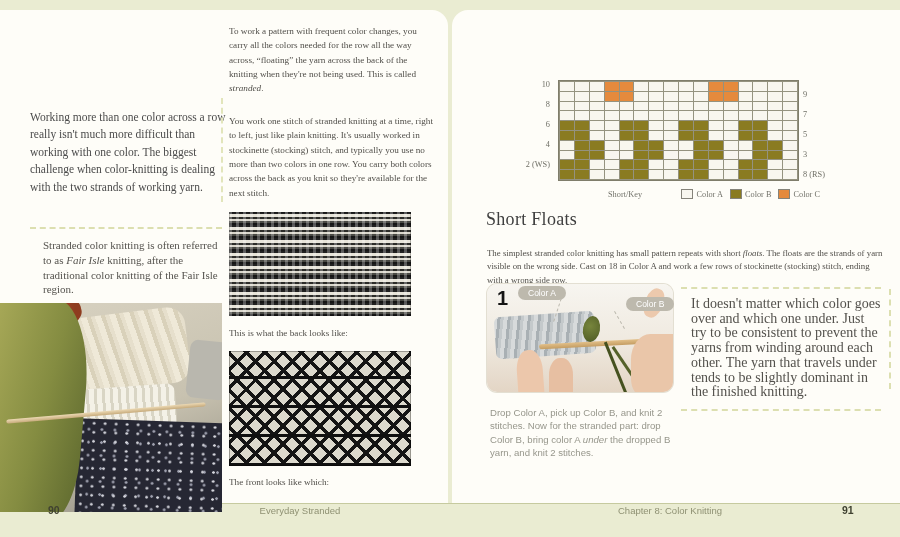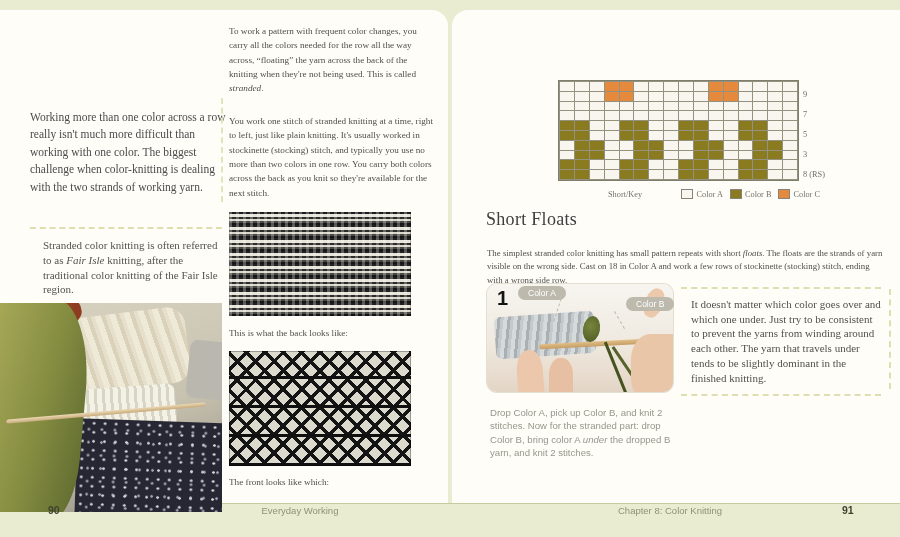--- a/index.html
+++ b/index.html
@@ -110,21 +110,21 @@
             font-weight:bold;font-size:20px;color:#141414;z-index:4;}
   .tab{position:absolute;z-index:4;font-family:"Liberation Sans","DejaVu Sans",sans-serif;
        font-size:8.5px;color:#ffffff;background:#bdb9ad;border-radius:9px;padding:2px 10px;}
   .tab-a{left:518px;top:286px;}
   .tab-b{left:626px;top:297px;}
   .step-caption{position:absolute;left:490px;top:396px;width:188px;
                 font-family:"Liberation Sans","DejaVu Sans",sans-serif;
                 font-size:9.6px;line-height:13.6px;color:#97978c;}
   .tip-box{position:absolute;left:681px;top:287px;width:200px;border-top:2px dashed #dcdfb0;
            border-bottom:2px dashed #dcdfb0;padding:8px 0 9px 10px;box-sizing:border-box;
-           font-size:11px;line-height:14.7px;color:#53514c;}
+           font-size:14px;line-height:14.7px;color:#53514c;}
   .edge-dashes{position:absolute;left:889px;top:289px;height:100px;width:0;border-left:2px dashed #dcdfb0;}
 
   
   .footer{position:absolute;font-family:"Liberation Sans","DejaVu Sans",sans-serif;z-index:6;}
   .pnum{top:504px;font-size:10.5px;font-weight:bold;color:#3f4130;}
   .p90{left:48px;} .p91{left:842px;}
   .fcenter{top:505px;font-size:9.5px;color:#8f9173;text-align:center;}
   .fbook{left:130px;width:340px;} .fchapter{left:500px;width:340px;}
   i{font-style:italic;}
 </style>
@@ -154,20 +154,32 @@
 
   <p class="midcol" style="left:229px;top:105px;">You work one stitch of stranded knitting at a time, right to left, just like plain knitting. It's usually worked in stockinette (stocking) stitch, and typically you use no more than two colors in one row. You carry both colors across the back as you knit so they're available for the next stitch.</p>
   <p class="midcol" style="left:229px;top:15px;"><span>To work a pattern with frequent color changes, you carry all the colors needed for the row all the way across, “floating” the yarn across the back of the knitting when they're not being used. This is called </span><i>stranded</i><span>.</span></p>
 
   <div class="swatch swatch-back"></div>
   <p class="cap" style="top:319px;">This is what the back looks like:</p>
   <div class="swatch swatch-front"></div>
   <p class="cap" style="top:468px;">The front looks like which:</p>
 
 
+  <div class="chart-lbls lbl-left">
+      <div class="chart-lbl">10</div>
+      <div class="chart-lbl"></div>
+      <div class="chart-lbl">8</div>
+      <div class="chart-lbl"></div>
+      <div class="chart-lbl">6</div>
+      <div class="chart-lbl"></div>
+      <div class="chart-lbl">4</div>
+      <div class="chart-lbl"></div>
+      <div class="chart-lbl">2 (WS)</div>
+      <div class="chart-lbl"></div>
+    </div>
   <div class="chart-grid">
       <div class="chart-cell" style="background: rgb(248, 246, 239);"></div>
       <div class="chart-cell" style="background: rgb(248, 246, 239);"></div>
       <div class="chart-cell" style="background: rgb(248, 246, 239);"></div>
       <div class="chart-cell" style="background: rgb(229, 138, 61);"></div>
       <div class="chart-cell" style="background: rgb(229, 138, 61);"></div>
       <div class="chart-cell" style="background: rgb(248, 246, 239);"></div>
       <div class="chart-cell" style="background: rgb(248, 246, 239);"></div>
       <div class="chart-cell" style="background: rgb(248, 246, 239);"></div>
       <div class="chart-cell" style="background: rgb(248, 246, 239);"></div>
@@ -373,17 +385,17 @@
   <div class="step-num">1</div>
   <div class="tab tab-a">Color A</div>
   <div class="tab tab-b">Color B</div>
 
   <p class="step-caption"><span>Drop Color A, pick up Color B, and knit 2 stitches. Now for the stranded part: drop Color B, bring color A </span><i>under</i><span> the dropped B yarn, and knit 2 stitches.</span></p>
 
   <div class="tip-box">It doesn't matter which color goes over and which one under. Just try to be consistent to prevent the yarns from winding around each other. The yarn that travels under tends to be slightly dominant in the finished knitting.</div>
   <div class="edge-dashes"></div>
 
   <div class="footer pnum p90">90</div>
-  <div class="footer fcenter fbook">Everyday Working</div>
+  <div class="footer fcenter fbook">Everyday Stranded</div>
   <div class="footer fcenter fchapter">Chapter 8: Color Knitting</div>
   <div class="footer pnum p91">91</div>
 
 </div>
 
 </body></html>

